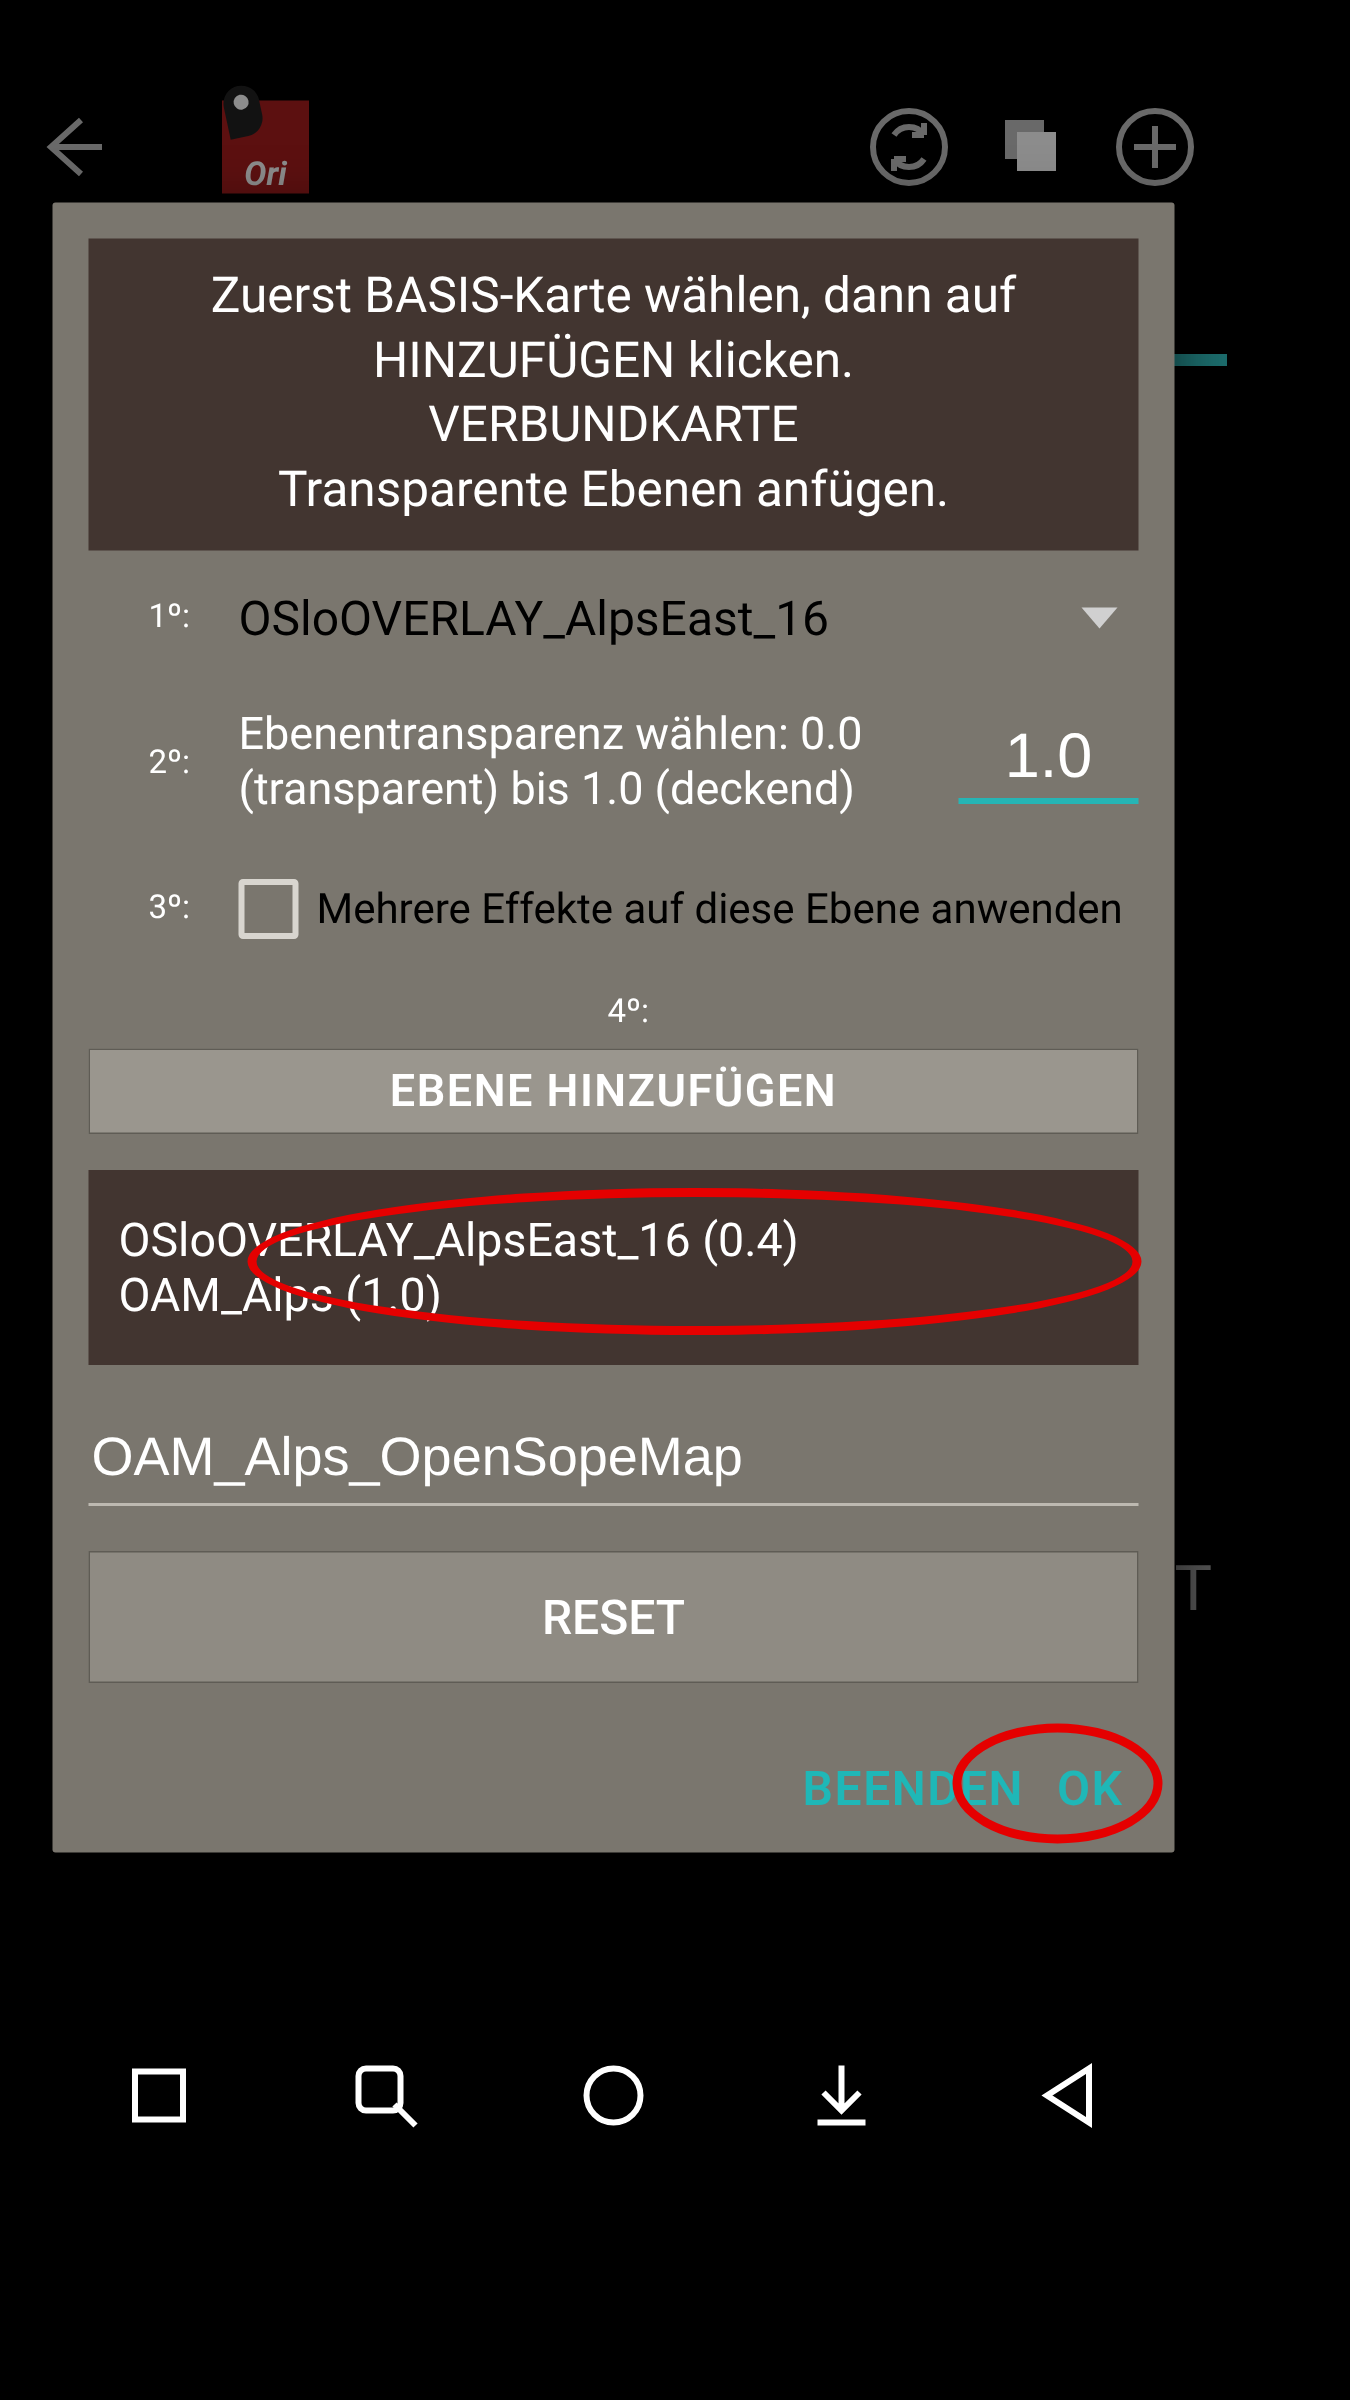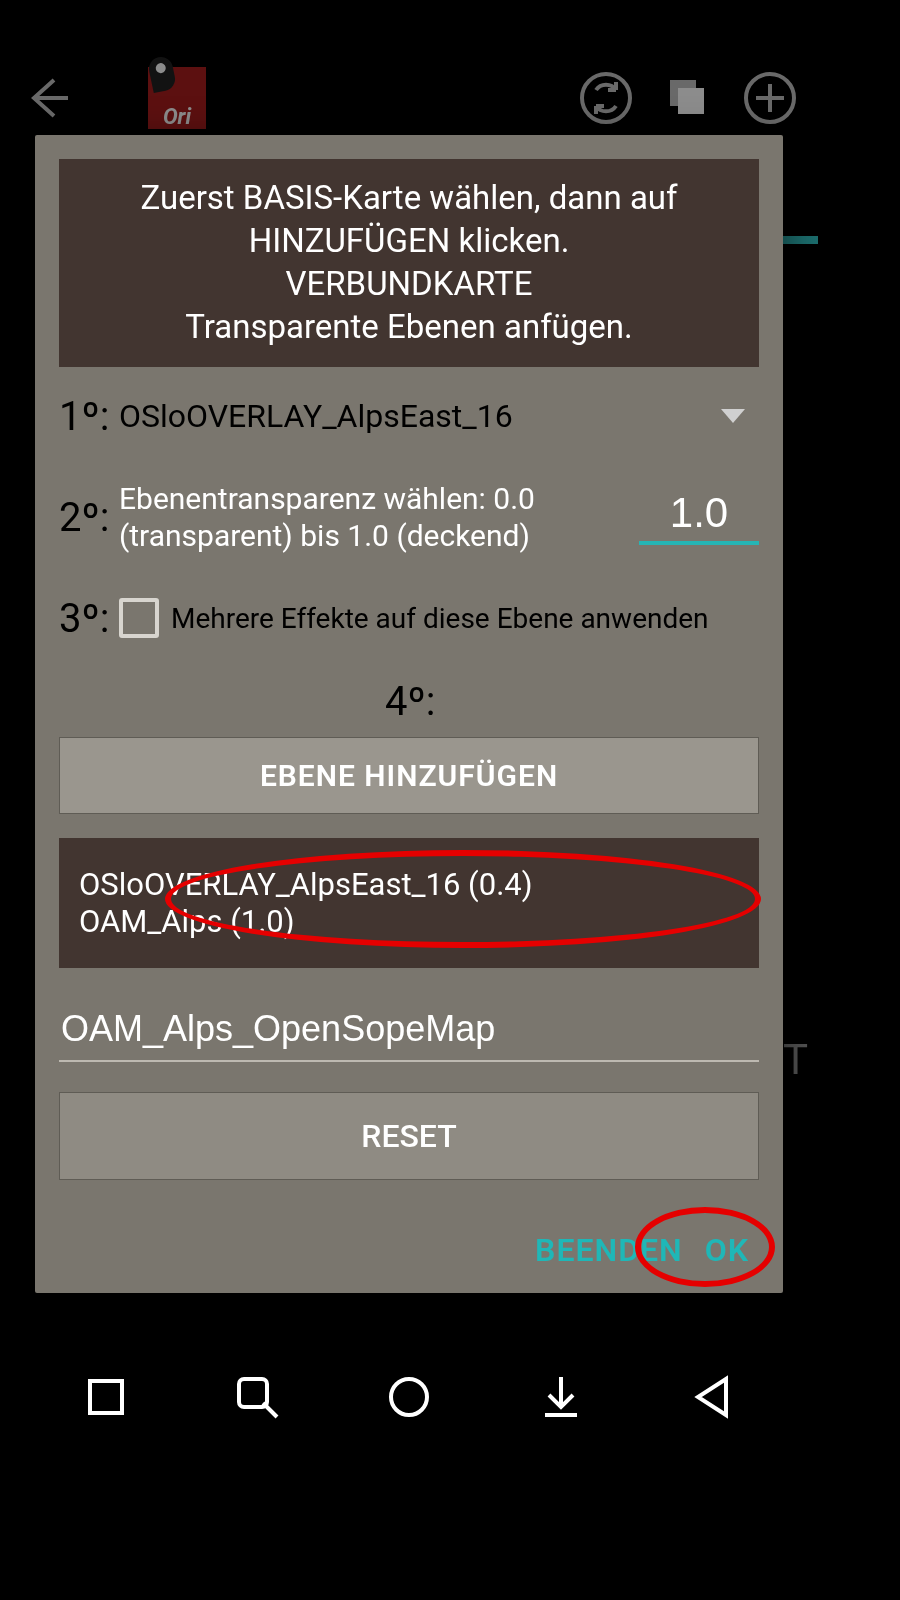--- a/index.html
+++ b/index.html
@@ -71,21 +71,21 @@
   .banner {
     background: #423530;
     padding: 18px 28px;
     text-align: center;
     font-size: 33px;
     line-height: 1.3;
     color: #fff;
   }
 
   .row { display:flex; align-items:center; margin-top: 26px; gap: 12px; }
-  .ord { width: 48px; font-size: 40px; color:#000000; flex:none; }
+  .ord { width: 48px; font-size: 22px; color:#ffffff; flex:none;margin-left:40px; }
   .row-body { flex:1; font-size: 30px; color:#000000; }
 
   
   .dropdown { display:flex; align-items:center; justify-content:space-between; }
   .dropdown .val { font-size: 32px; }
   .caret { width:0;height:0;border-left:12px solid transparent;border-right:12px solid transparent;border-top:14px solid #d0d0d0; margin-right:14px;}
 
   
   .trans-row .txt { font-size: 30px; line-height:1.25; max-width: 440px; }
   .trans-row .input {
@@ -102,21 +102,21 @@
     flex:none;
   }
 
   
   .btn {
     width:100%;
     background:#9a968e;
     border:1px solid #5f5c55;
     color:#fff;
     font-size:30px; font-weight:600; letter-spacing:1px;
-    text-align:center; padding: 20px 0;
+    text-align:center; padding: 10px 0;
   }
   .btn-row .ord { align-self:center; }
 
   .layers-box {
     margin-top: 24px;
     background:#423530;
     padding: 28px 20px;
     text-align:left;
     font-size: 31px;
     position:relative;

